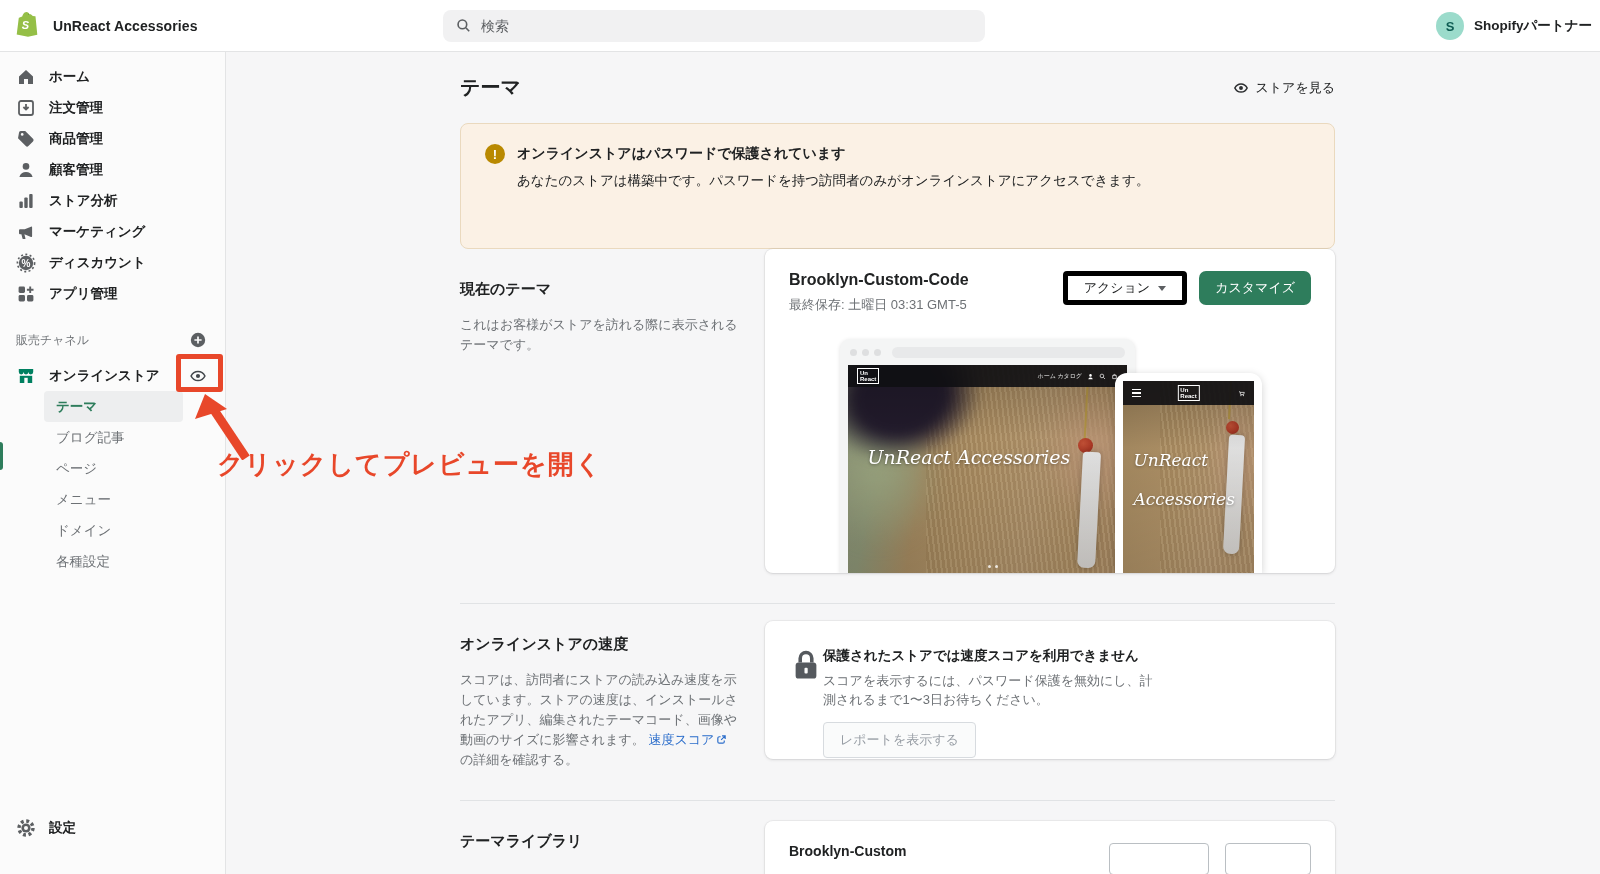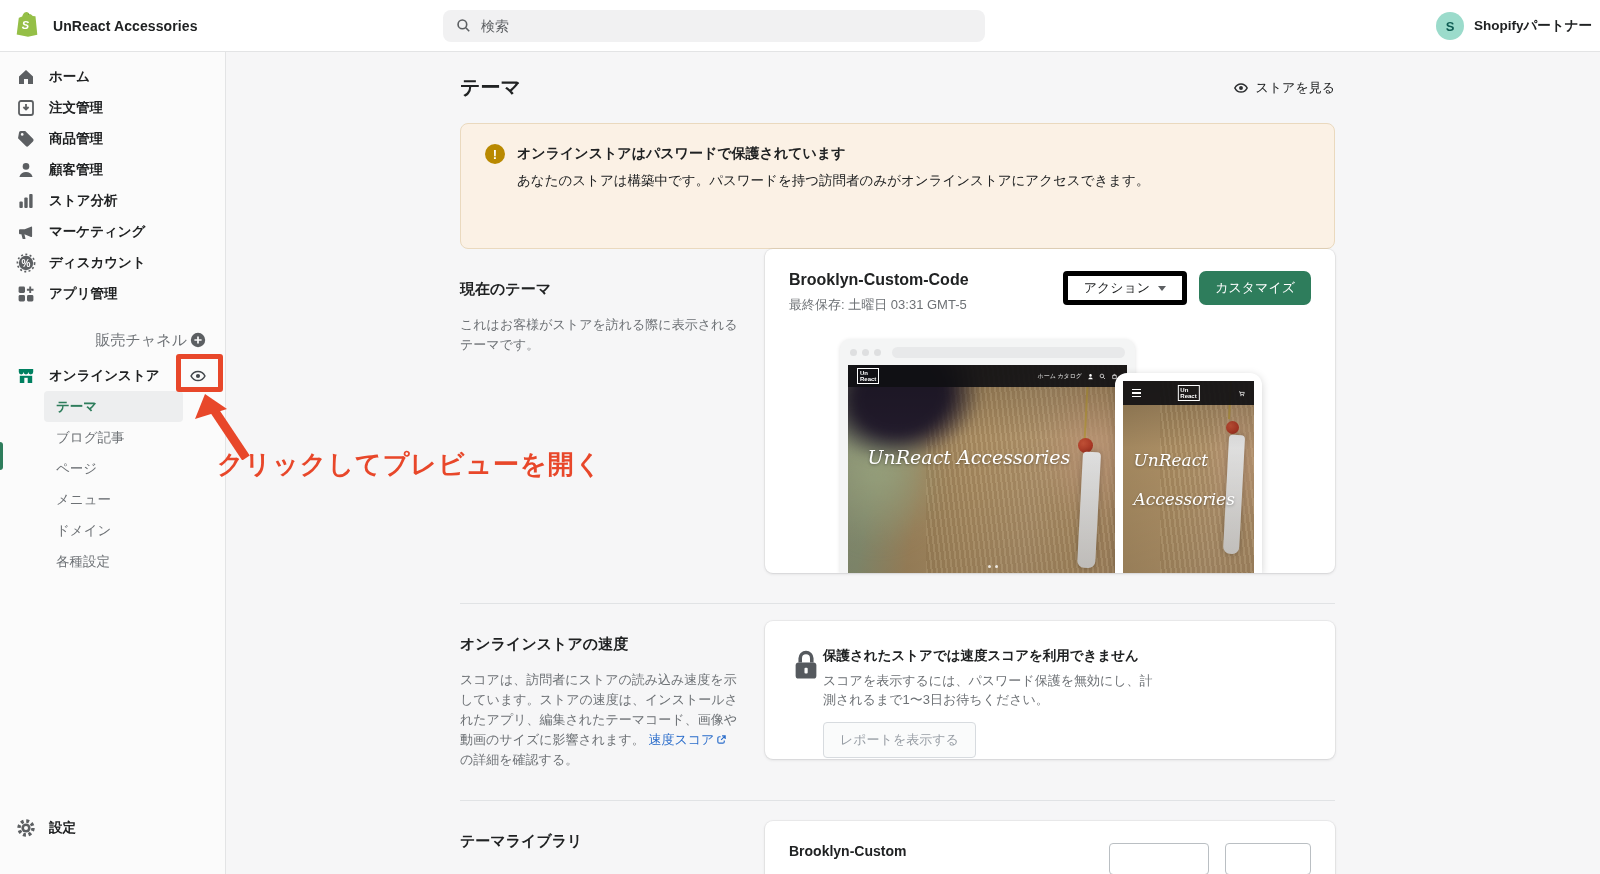--- a/index.html
+++ b/index.html
@@ -31,31 +31,31 @@
   .avatar {
     width:28px; height:28px; border-radius:50%; background:#9BDBCB;
     color:#0E5C53; font-weight:bold; font-size:13px;
     display:flex; align-items:center; justify-content:center;
   }
   .username { font-size:13.5px; font-weight:bold; white-space:nowrap; }
 
   
   .sidebar {
     position:absolute; left:0; top:52px; bottom:0; width:226px;
-    background:#FBFBFB; border-right:1px solid #E3E4E5; z-index:5;text-align:right;
+    background:#FBFBFB; border-right:1px solid #E3E4E5; z-index:5;
   }
   .nav { padding-top:9px; }
   .nav-item {
     height:31px; display:flex; align-items:center; gap:13px;
     padding:0 16px; font-size:13.5px; font-weight:600; color:#202223; cursor:pointer;
   }
   .nav-item .ic { width:20px; height:20px; flex:0 0 20px; }
   .channels-header {
     margin-top:16px; height:30px; display:flex; align-items:center;
-    padding:0 16px; color:#6D7175; font-size:15px;
+    padding:0 16px; color:#6D7175; font-size:12px;
   }
   .channels-header .hlabel { flex:1; }
   .iconbtn { width:22px; height:22px; display:flex; align-items:center; justify-content:center; cursor:pointer; border-radius:4px; }
   .online-row { margin-top:5px; position:relative; }
   .online-row .eyewrap { margin-left:auto; }
   .subitem {
     height:31px; display:flex; align-items:center;
     margin-left:44px; width:139px; padding-left:12px; border-radius:4px;
     color:#6D7175; font-size:13.5px; cursor:pointer;
   }

